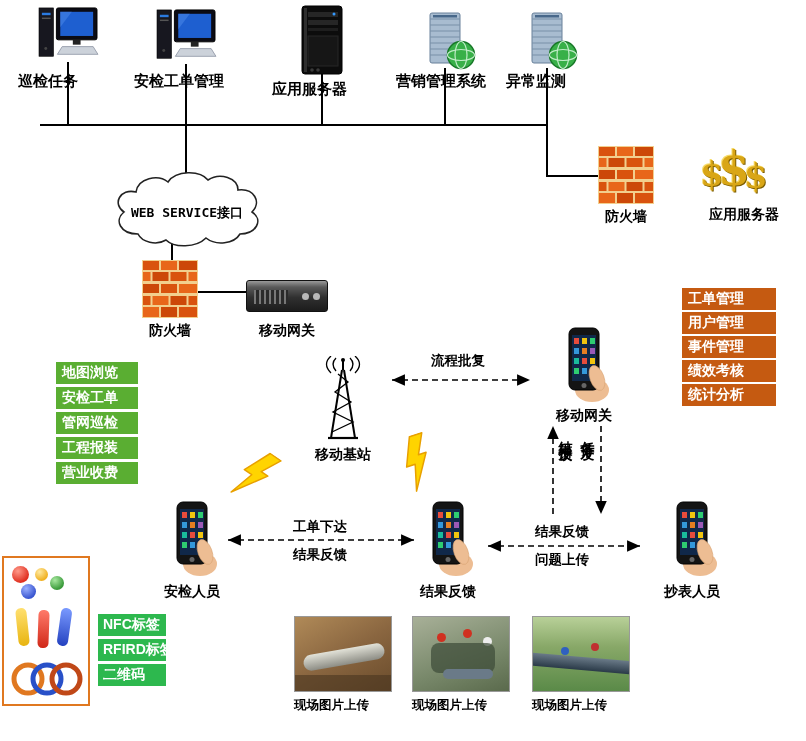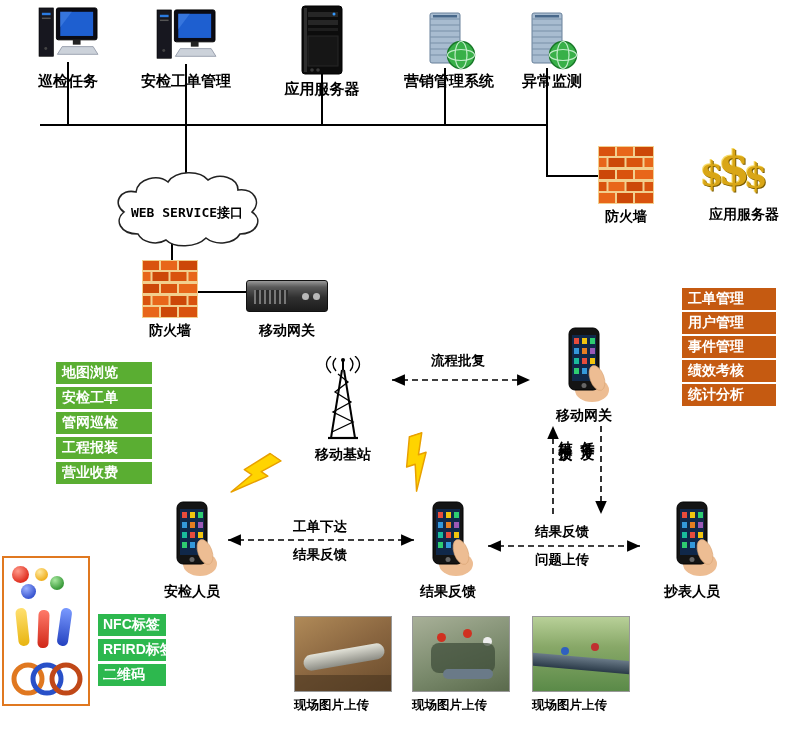--- a/index.html
+++ b/index.html
@@ -3,26 +3,26 @@
 <meta charset="utf-8">
 <style>
   * { margin:0; padding:0; box-sizing:border-box; }
   body { font-family:"Liberation Sans","DejaVu Sans",sans-serif; background:#fff; }
   .canvas { position:relative; width:806px; height:741px; background:#fff; overflow:hidden; }
   .abs { position:absolute; }
   .icon { z-index:2; }
   #wires { position:absolute; left:0; top:0; z-index:1; }
   .ln { stroke:#000; stroke-width:2; fill:none; }
   .dl { stroke:#000; stroke-width:1.6; stroke-dasharray:6 4; fill:none; }
-  .node-label { font-weight:bold; font-size:15px; color:#000; text-align:center; white-space:nowrap; z-index:3; }
+  .node-label { font-weight:bold; font-size:15px; color:#000; white-space:nowrap; z-index:3; }
   .small-label { font-weight:bold; font-size:14px; color:#000; text-align:center; white-space:nowrap; z-index:3; }
   .arrow-label { font-weight:bold; font-size:13.5px; color:#000; text-align:center; white-space:nowrap; z-index:3; }
   .cloud-label { font-weight:bold; font-size:13px; font-family:"DejaVu Sans Mono","Liberation Mono",monospace; color:#000; text-align:center; z-index:3; }
   .vtext { writing-mode:vertical-rl; text-orientation:upright; font-weight:bold; font-size:14px; letter-spacing:2px; color:#000; z-index:3; }
-  .panel-row-green { width:96px; background:#5aae32; color:#fff; font-weight:bold; font-size:14px; padding:2px 0 2px 6px; margin-bottom:3px; white-space:nowrap; }
+  .panel-row-green { width:82px; background:#5aae32; color:#fff; font-weight:bold; font-size:14px; padding:2px 0 2px 6px; margin-bottom:3px; white-space:nowrap; }
   .panel-row-orange { width:94px; background:#c55a11; color:#fff; font-weight:bold; font-size:14px; padding:2px 0 2px 6px; margin-bottom:2px; white-space:nowrap; }
   .panel-row-tag { width:68px; background:#2db84e; color:#fff; font-weight:bold; font-size:14px; padding:2px 0 2px 5px; margin-bottom:3px; white-space:nowrap; }
   .gateway { background:linear-gradient(180deg,#9a9a9a 0%,#5a5a5a 20%,#303030 55%,#1c1c1c 100%); border:1px solid #111; border-radius:3px; z-index:2; }
   .g-grill { position:absolute; left:7px; top:9px; width:34px; height:14px; background:repeating-linear-gradient(90deg,#777 0 2px,#2a2a2a 2px 5px); }
   .g-knob { position:absolute; width:7px; height:7px; border-radius:50%; background:#b8b8b8; top:12px; }
   .dollar { position:absolute; font-family:"DejaVu Serif","Liberation Serif",serif; font-weight:bold; color:#d9a616; text-shadow:1px 1px 0 #7a5c00, -1px -1px 0 #f7dc6a; }
   .tags-box { border:2px solid #e07820; background:#fff; z-index:2; }
   .ball { position:absolute; border-radius:50%; }
   .pin { position:absolute; width:11px; height:38px; border-radius:5px; }
   .photo { overflow:hidden; border:1px solid #999; z-index:2; }

